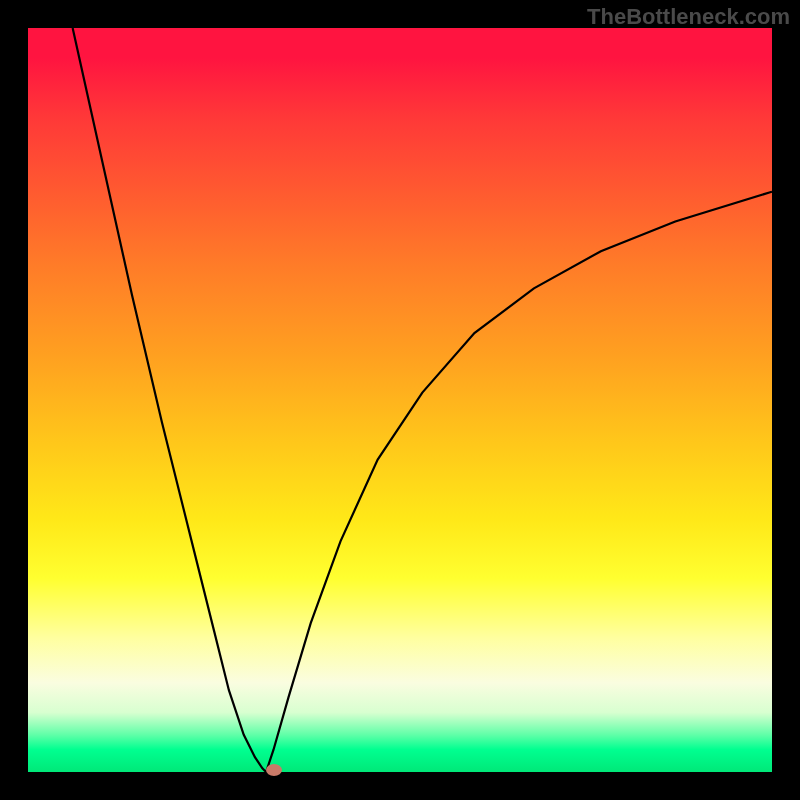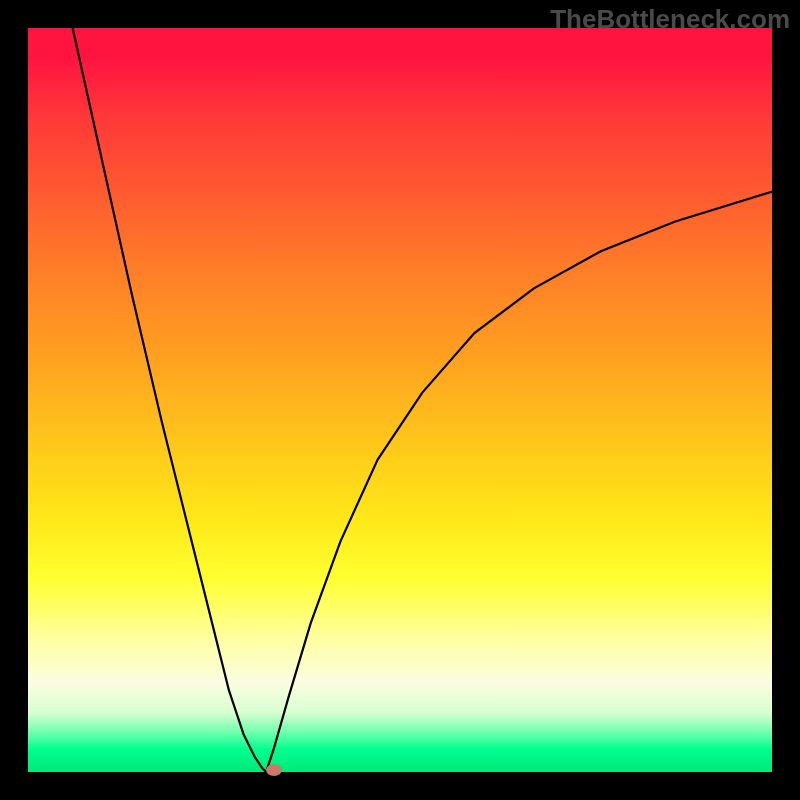--- a/index.html
+++ b/index.html
@@ -8,21 +8,21 @@
     height: 800px;
     background: #000;
     position: relative;
     font-family: Arial, sans-serif;
   }
   .watermark {
     position: absolute;
     top: 4px;
     right: 10px;
     color: #4a4a4a;
-    font-size: 26px;
+    font-size: 22px;
     font-weight: bold;
     z-index: 10;
   }
   .plot-area {
     position: absolute;
     top: 28px;
     left: 28px;
     width: 744px;
     height: 744px;
     background: linear-gradient(to bottom,

